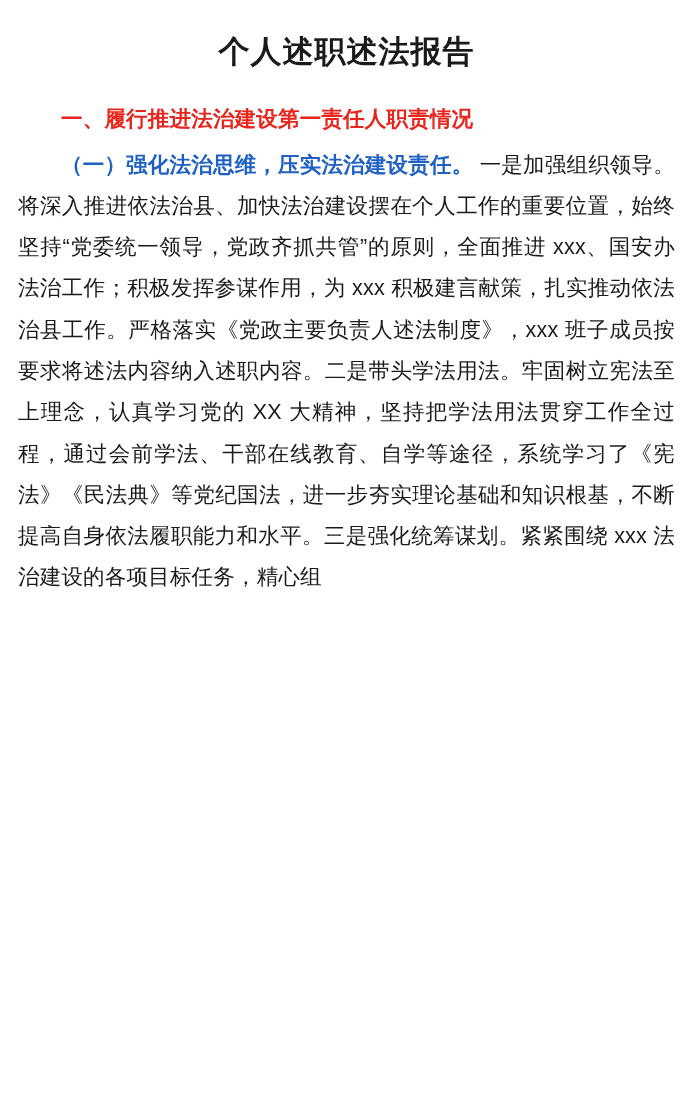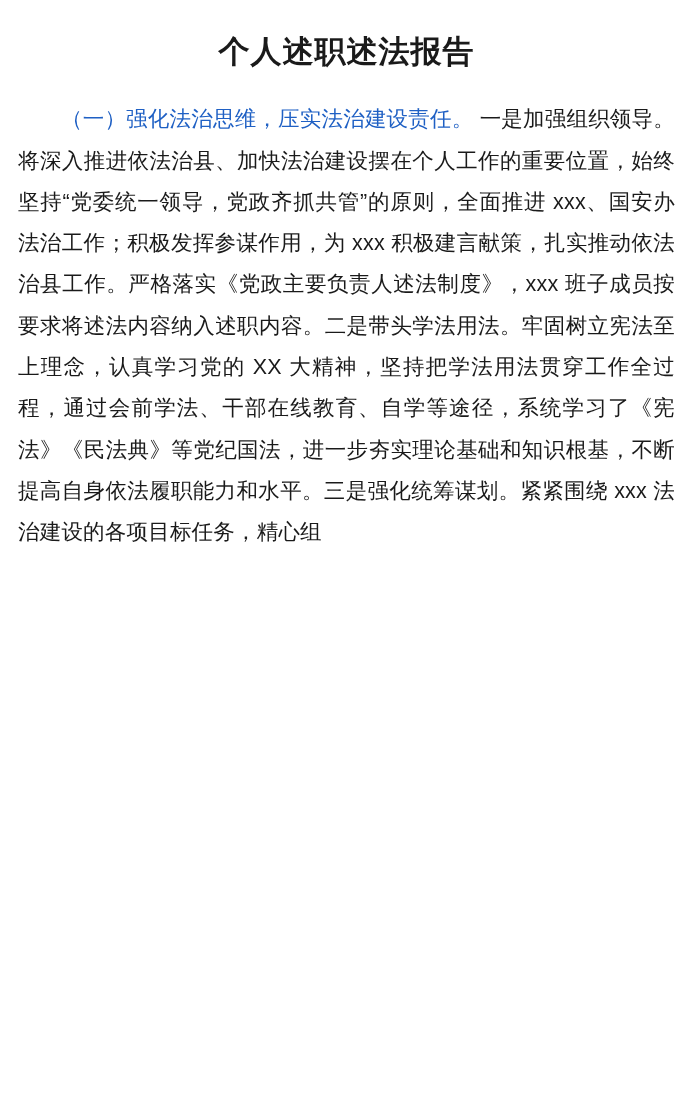--- a/index.html
+++ b/index.html
@@ -52,32 +52,33 @@
     font-size: 21.5px;
     line-height: 1.92;
     text-align: justify;
     text-justify: inter-ideograph;
     color: #1a1a1a;
     margin: 0;
     text-indent: 2em;
     letter-spacing: 0.2px;
   }
   .sub-heading {
-    font-weight: normal;
+    font-weight: bold;
     color: #1f60c4;
   }
   .inline-run { }
 </style>
 </head>
 <body>
 
 <div class="page">
 
   <h1 class="doc-title">个人述职述法报告</h1>
 
 
+  <p class="heading-1">一、履行推进法治建设第一责任人职责情况</p>
 
   <p class="body-block">
     <span class="sub-heading inline-run">（一）强化法治思维，压实法治建设责任。</span>
     <span class="inline-run">一是加强组织领导。将深入推进依法治县、加快法治建设摆在个人工作的重要位置，始终坚持“党委统一领导，党政齐抓共管”的原则，全面推进 xxx、国安办法治工作；积极发挥参谋作用，为 xxx 积极建言献策，扎实推动依法治县工作。严格落实《党政主要负责人述法制度》，xxx 班子成员按要求将述法内容纳入述职内容。二是带头学法用法。牢固树立宪法至上理念，认真学习党的 XX 大精神，坚持把学法用法贯穿工作全过程，通过会前学法、干部在线教育、自学等途径，系统学习了《宪法》《民法典》等党纪国法，进一步夯实理论基础和知识根基，不断提高自身依法履职能力和水平。三是强化统筹谋划。紧紧围绕 xxx 法治建设的各项目标任务，精心组</span>
   </p>
 
 </div>
 
 </body></html>

